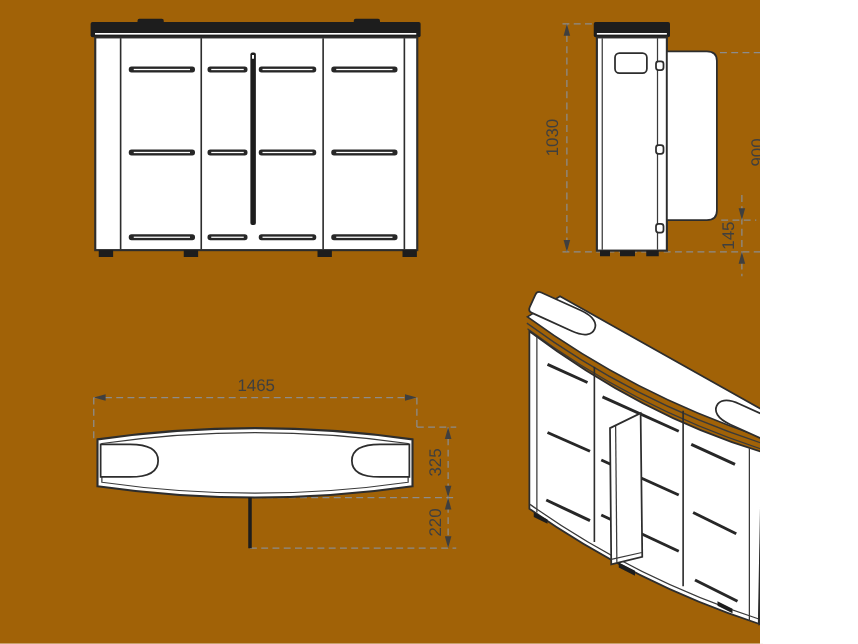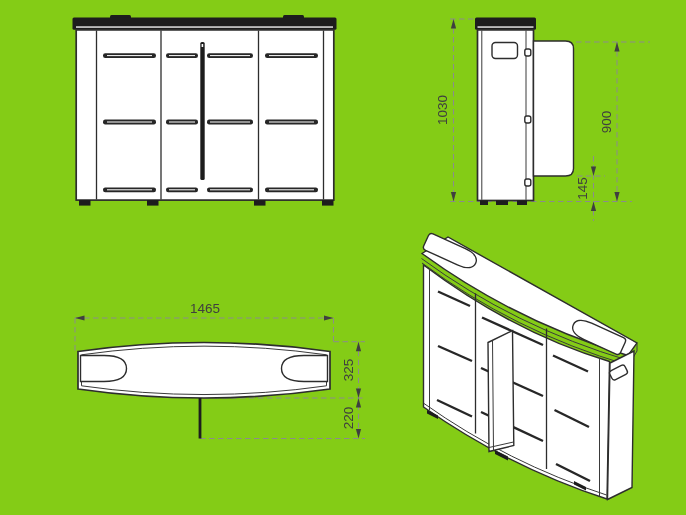--- a/index.html
+++ b/index.html
@@ -1,16 +1,16 @@
 <!DOCTYPE html>
 <html><head>
 <meta charset="utf-8">
 <style>
   html,body{margin:0;padding:0;background:#ffffff;}
-  .canvas{position:relative;width:686px;height:515px;background:#84cc16;overflow:hidden;
+  .canvas{position:relative;width:608px;height:515px;background:#a16207;overflow:hidden;
           font-family:"Liberation Sans", sans-serif;}
   svg{display:block;}
   .ln   {stroke:#2d2d2d;stroke-width:1.3;fill:none;}
   .ln-f {stroke:#2d2d2d;stroke-width:1.4;fill:#ffffff;}
   .ln-f2{stroke:#2d2d2d;stroke-width:1.7;fill:#ffffff;}
   .thin {stroke:#3a3a3a;stroke-width:1;fill:none;}
   .dk   {fill:#1d1d1d;stroke:none;}
   .slat {fill:#272727;stroke:none;}
   .slat-ln{stroke:#272727;stroke-width:2.4;fill:none;}
   .hl   {fill:#ffffff;stroke:none;}

